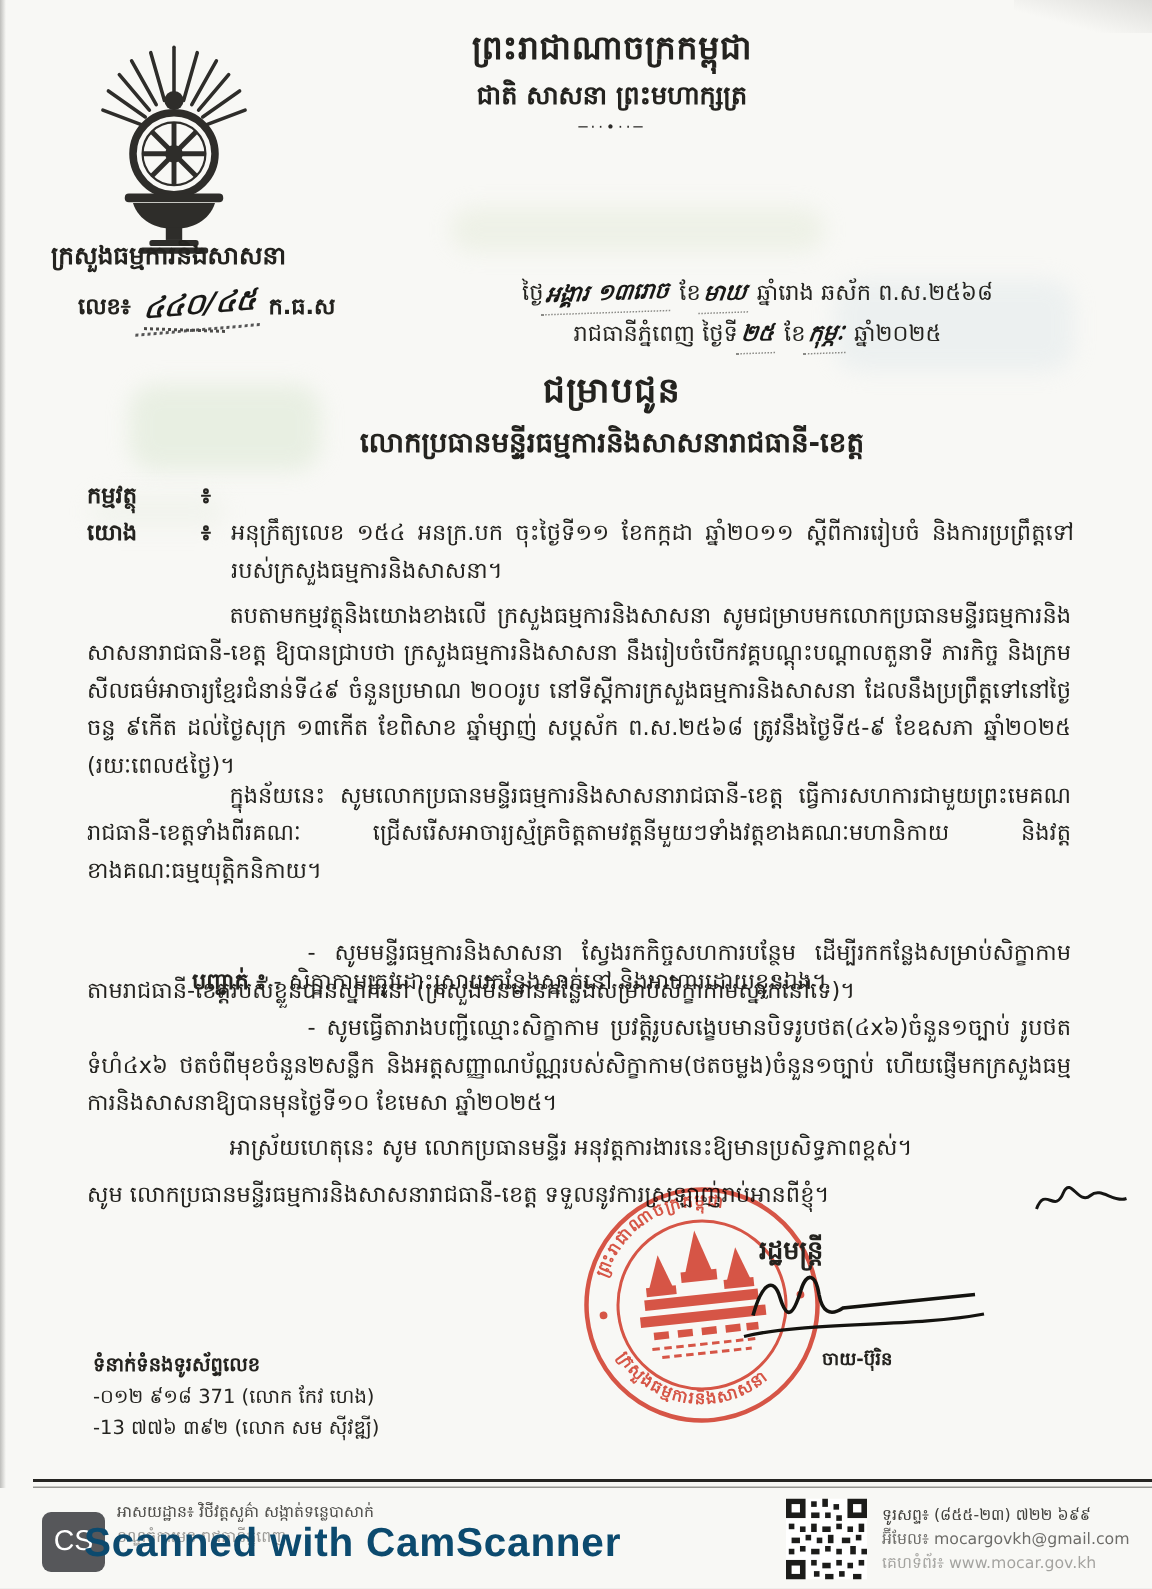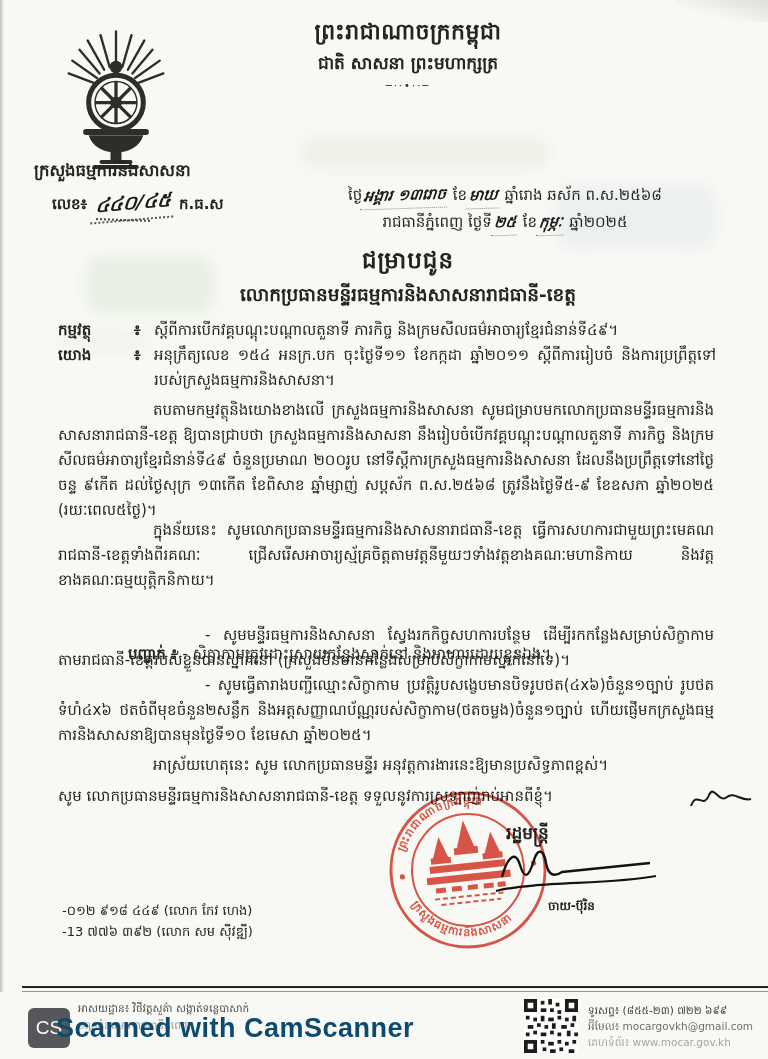--- a/index.html
+++ b/index.html
@@ -142,21 +142,20 @@
     </div>
   </div>
 
   <div class="abs center bold notice-heading">ជម្រាបជូន</div>
   <div class="abs center bold addressee">លោកប្រធានមន្ទីរធម្មការនិងសាសនារាជធានី-ខេត្ត</div>
 
   <div class="abs kh meta">
     <div class="meta-row">
       <span class="meta-label">កម្មវត្ថុ</span>
       <span class="meta-colon">៖</span>
-      <span class="meta-text">ស្តីពីការបើកវគ្គបណ្តុះបណ្តាលតួនាទី ភារកិច្ច និងក្រមសីលធម៌អាចារ្យខ្មែរជំនាន់ទី៤៩។</span>
     </div>
     <div class="meta-row">
       <span class="meta-label">យោង</span>
       <span class="meta-colon">៖</span>
       <span class="meta-text">អនុក្រឹត្យលេខ ១៥៤ អនក្រ.បក ចុះថ្ងៃទី១១ ខែកក្កដា ឆ្នាំ២០១១ ស្តីពីការរៀបចំ និងការប្រព្រឹត្តទៅរបស់ក្រសួងធម្មការនិងសាសនា។</span>
     </div>
   </div>
 
   <div class="abs kh par justify indent" style="top:398px;">តបតាមកម្មវត្ថុនិងយោងខាងលើ ក្រសួងធម្មការនិងសាសនា សូមជម្រាបមកលោកប្រធានមន្ទីរធម្មការនិងសាសនារាជធានី-ខេត្ត ឱ្យបានជ្រាបថា ក្រសួងធម្មការនិងសាសនា នឹងរៀបចំបើកវគ្គបណ្តុះបណ្តាលតួនាទី ភារកិច្ច និងក្រមសីលធម៌អាចារ្យខ្មែរជំនាន់ទី៤៩ ចំនួនប្រមាណ ២០០រូប នៅទីស្តីការក្រសួងធម្មការនិងសាសនា ដែលនឹងប្រព្រឹត្តទៅនៅថ្ងៃចន្ទ ៩កើត ដល់ថ្ងៃសុក្រ ១៣កើត ខែពិសាខ ឆ្នាំម្សាញ់ សប្តស័ក ព.ស.២៥៦៨ ត្រូវនឹងថ្ងៃទី៥-៩ ខែឧសភា ឆ្នាំ២០២៥ (រយៈពេល៥ថ្ងៃ)។</div>
   <div class="abs kh par justify indent" style="top:518px;">ក្នុងន័យនេះ សូមលោកប្រធានមន្ទីរធម្មការនិងសាសនារាជធានី-ខេត្ត ធ្វើការសហការជាមួយព្រះមេគណរាជធានី-ខេត្តទាំងពីរគណៈ ជ្រើសរើសអាចារ្យស្ម័គ្រចិត្តតាមវត្តនីមួយៗទាំងវត្តខាងគណៈមហានិកាយ និងវត្តខាងគណៈធម្មយុត្តិកនិកាយ។</div>
@@ -211,21 +210,22 @@
   </svg>
 
   <div class="abs bold sig-title">រដ្ឋមន្ត្រី</div>
   <svg class="abs sig-scribble" viewBox="0 0 168 58">
     <path d="M10,34 C16,12 24,8 28,22 C32,35 36,37 42,17 C46,4 52,7 54,20 C56,31 61,35 70,29 L158,20" fill="none" stroke="#14130f" stroke-width="2.4"></path>
     <path d="M4,48 C44,38 116,42 164,33" fill="none" stroke="#14130f" stroke-width="2.2"></path>
   </svg>
   <div class="abs bold sig-name">ចាយ-ប៊ុរិន</div>
 
   <div class="abs contact">
-    <div>-០១២ ៩១៨ ៤៤៩ (លោក កែវ ហេង)</div>
+    <div class="h">ទំនាក់ទំនងទូរស័ព្ទលេខ</div>
+    <div>-០១២ ៩១៨ 371 (លោក កែវ ហេង)</div>
     <div>-13 ៧៧៦ ៣៩២ (លោក សម ស៊ីវឌ្ឍី)</div>
   </div>
 
   <div class="abs footer-rule1"></div>
   <div class="abs footer-rule2"></div>
 
   <div class="abs cs-badge">CS</div>
   <div class="abs footer-address">
     <div>អាសយដ្ឋាន៖ វិថីវត្តសួគ៌ា សង្កាត់ទន្លេបាសាក់</div>
     <div class="l2">ខណ្ឌចំការមន រាជធានីភ្នំពេញ</div>

